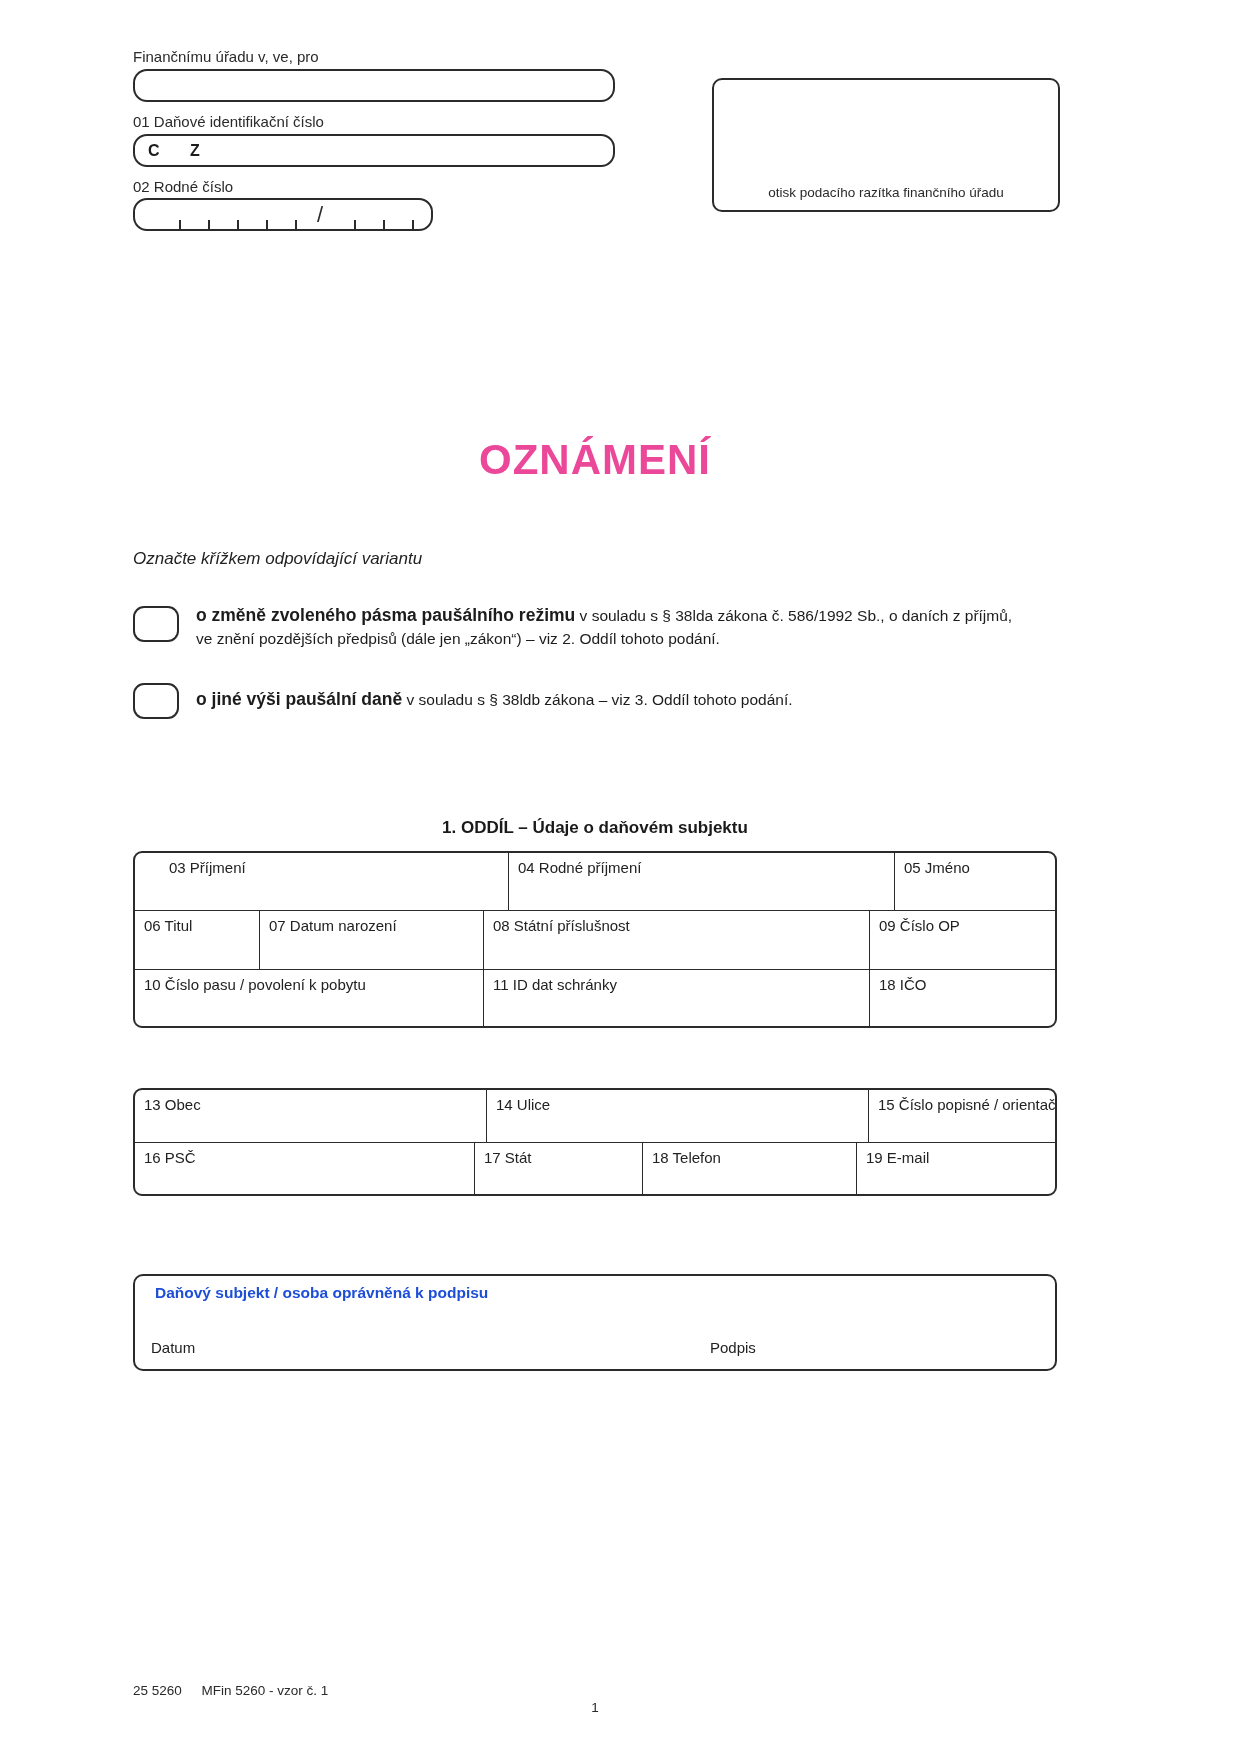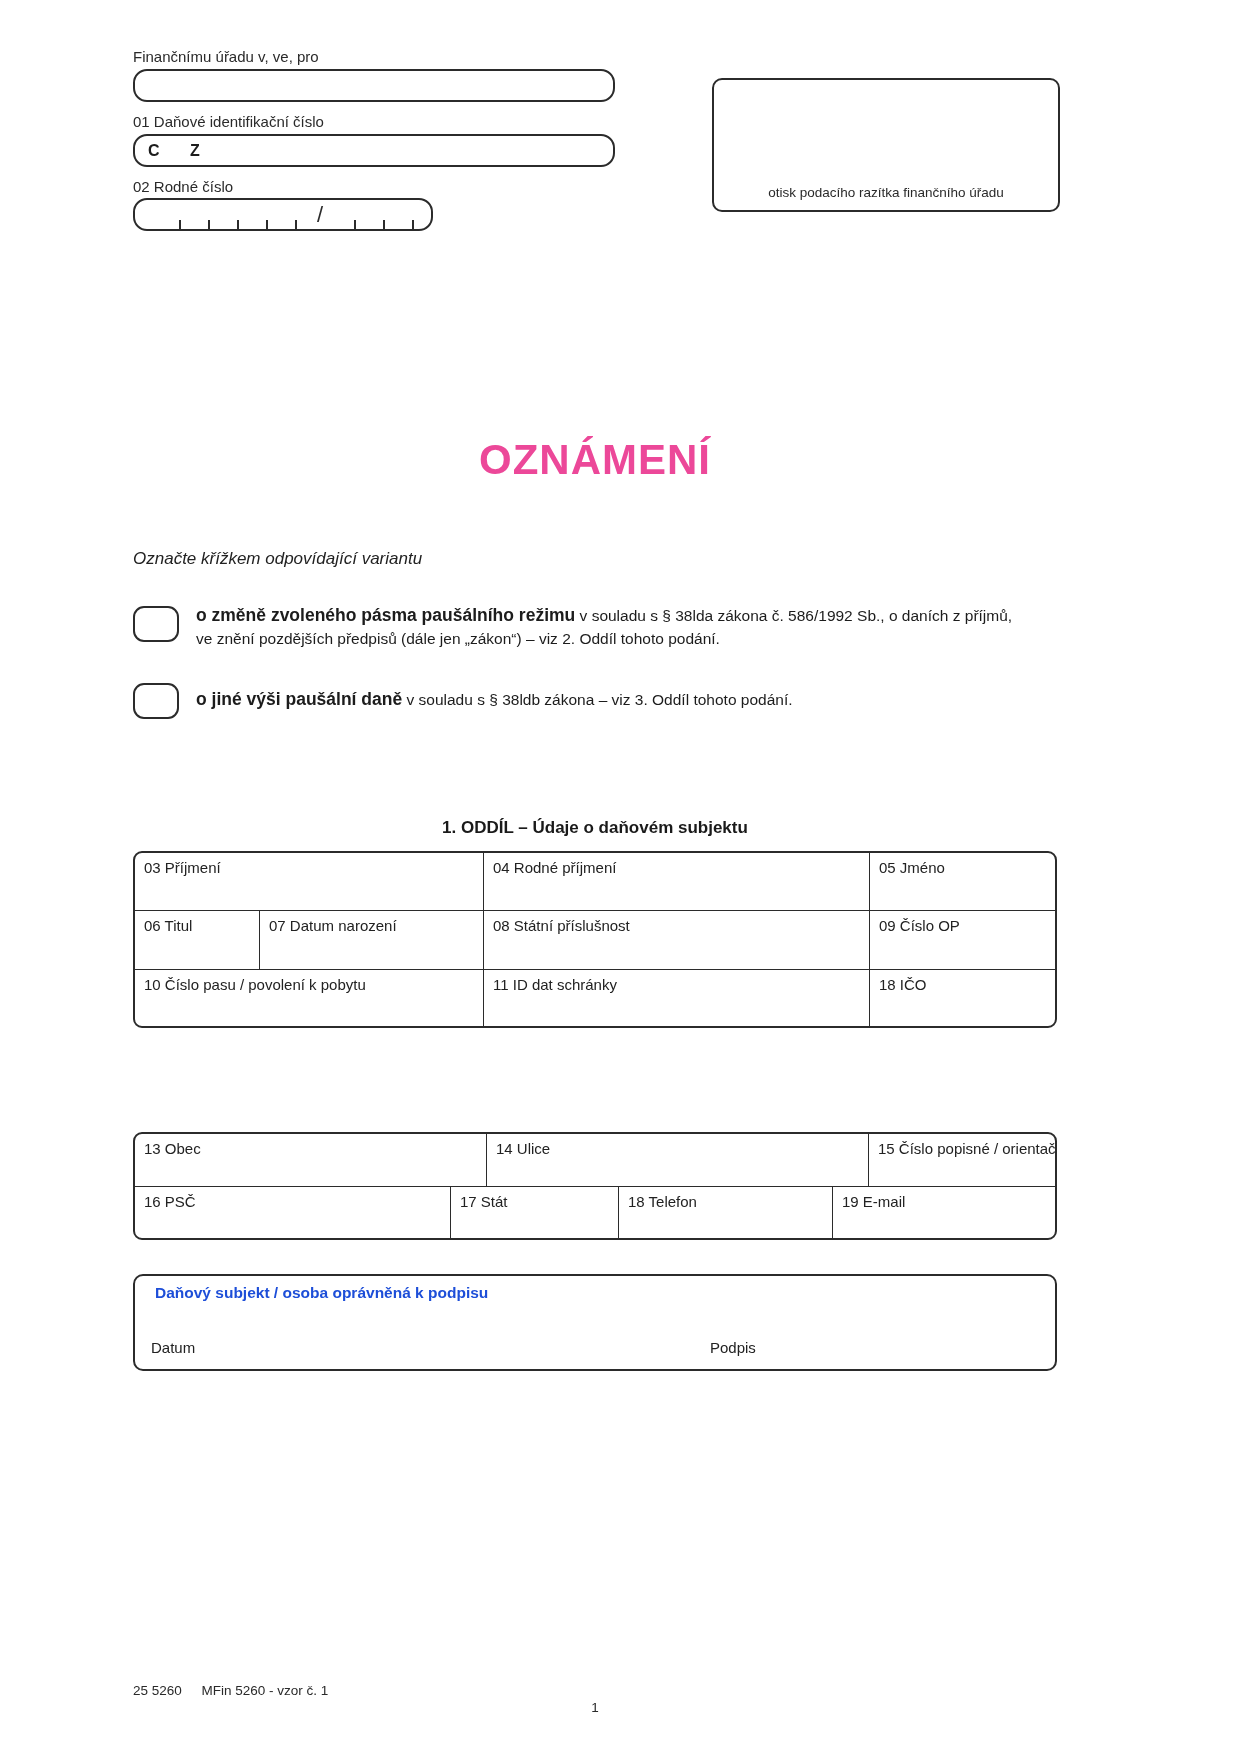--- a/index.html
+++ b/index.html
@@ -77,46 +77,46 @@
   </div>
 
   <div class="checkbox" style="left:133px; top:683px;"></div>
   <div class="opttext" style="left:196px; top:688px;">
     <span class="optbold">o jiné výši paušální daně</span><span> v souladu s § 38ldb zákona – viz 3. Oddíl tohoto podání.</span>
   </div>
 
   <div class="secheading" style="top:818px;">1. ODDÍL – Údaje o daňovém subjektu</div>
 
   <div class="tbl" style="top:851px;">
-    <div class="trow" style="height:57px;">
+    <div class="trow" style="height:57px;margin-left:25px;">
       <div class="tcell" style="width:349px;"><span>03 Příjmení</span></div>
       <div class="tcell" style="width:386px;"><span>04 Rodné příjmení</span></div>
       <div class="tcell"><span>05 Jméno</span></div>
     </div>
     <div class="trow" style="height:59px;">
       <div class="tcell" style="width:125px;"><span>06 Titul</span></div>
       <div class="tcell" style="width:224px;"><span>07 Datum narození</span></div>
       <div class="tcell" style="width:386px;"><span>08 Státní příslušnost</span></div>
       <div class="tcell"><span>09 Číslo OP</span></div>
     </div>
     <div class="trow" style="height:57px;">
       <div class="tcell" style="width:349px;"><span>10 Číslo pasu / povolení k pobytu</span></div>
       <div class="tcell" style="width:386px;"><span>11 ID dat schránky</span></div>
       <div class="tcell"><span>18 IČO</span></div>
     </div>
   </div>
 
-  <div class="tbl" style="top:1088px;margin-top:44px;">
+  <div class="tbl" style="top:1088px;">
     <div class="trow" style="height:52px;">
       <div class="tcell" style="width:352px;"><span>13 Obec</span></div>
       <div class="tcell" style="width:382px;"><span>14 Ulice</span></div>
       <div class="tcell"><span>15 Číslo popisné / orientační</span></div>
     </div>
     <div class="trow" style="height:52px;">
-      <div class="tcell" style="width:316px;"><span>16 PSČ</span></div>
+      <div class="tcell" style="width:340px;"><span>16 PSČ</span></div>
       <div class="tcell" style="width:168px;"><span>17 Stát</span></div>
       <div class="tcell" style="width:214px;"><span>18 Telefon</span></div>
       <div class="tcell"><span>19 E-mail</span></div>
     </div>
   </div>
 
   <div class="sigbox" style="top:1274px; height:97px;">
     <div class="sighead">Daňový subjekt / osoba oprávněná k podpisu</div>
     <div class="siglbl" style="left:16px;">Datum</div>
     <div class="siglbl" style="left:575px;">Podpis</div>

